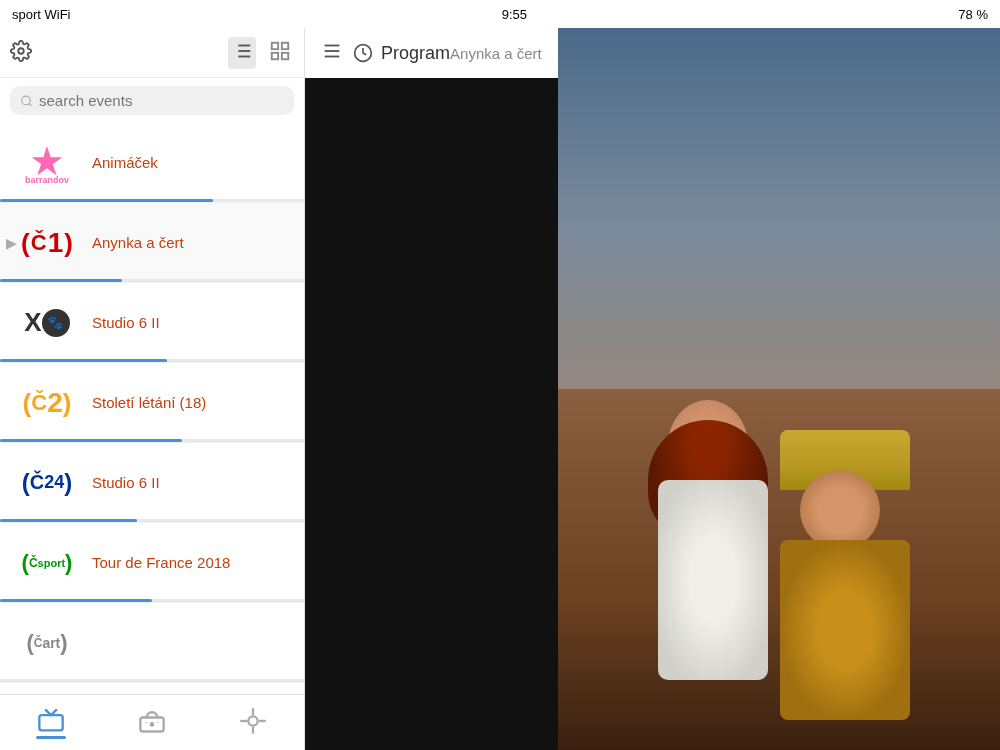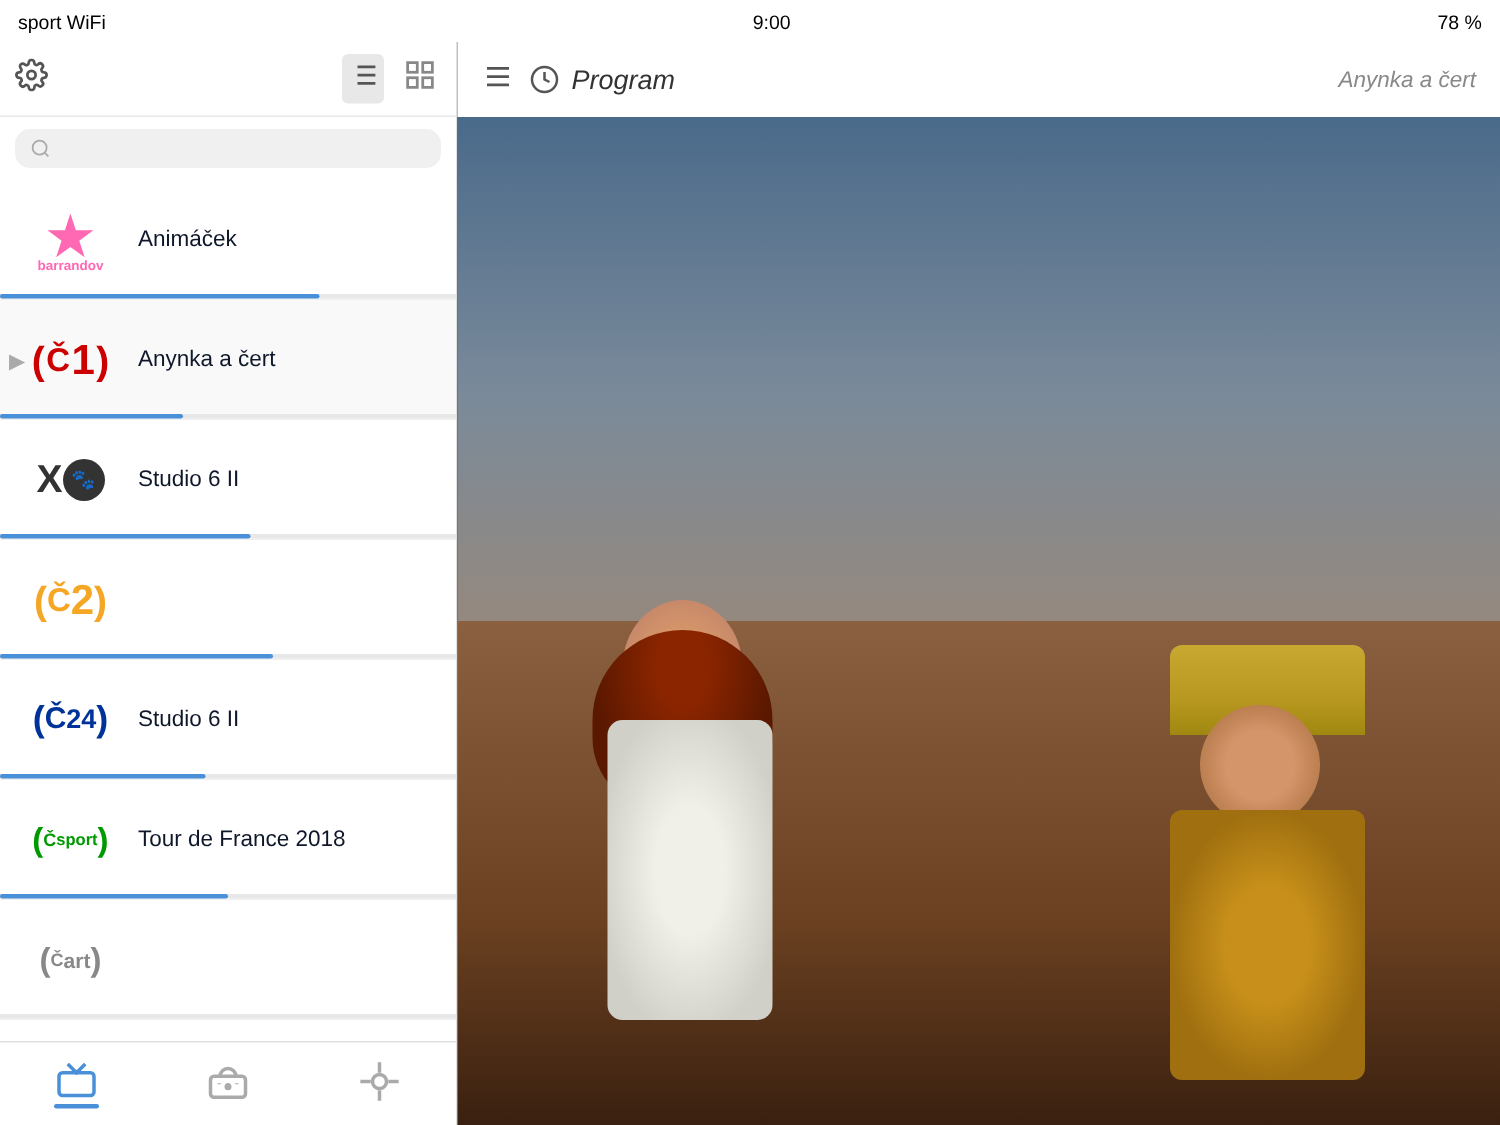--- a/index.html
+++ b/index.html
@@ -95,21 +95,21 @@
     }
     .channel-logo {
       width: 70px;
       display: flex;
       align-items: center;
       justify-content: center;
       flex-shrink: 0;
     }
     .channel-name {
       font-size: 15px;
-      color: #0f172a;
+      color: #c2410c;
       flex: 1;
     }
     .progress-bar-container {
       position: absolute;
       bottom: 0;
       left: 0;
       right: 0;
       height: 3px;
       background: #e8e8e8;
     }
@@ -147,23 +147,22 @@
       height: 3px;
       background: #4a90d9;
       border-radius: 2px;
     }
 
     
     .video-panel {
       flex: 1;
       background: #111;
       display: flex;
-      flex-direction: column;
+      flex-direction: row;
       position: relative;
-      font-style: italic;
     }
 
     
     .video-header {
       display: flex;
       align-items: center;
       justify-content: space-between;
       padding: 10px 16px;
       background: white;
       height: 50px;
@@ -365,21 +364,21 @@
       height: 28px;
     }
   </style>
 </head>
 <body>
 
 <div class="status-bar">
   <div class="status-left">
     <span>sport WiFi</span>
   </div>
-  <div>9:00</div>
+  <div>9:55</div>
   <div class="status-right">
     <span>78 %</span>
   </div>
 </div>
 
 <div class="main-container">
 
   <div class="sidebar">
 
     <div class="toolbar">
@@ -411,20 +410,21 @@
           <rect x="14" y="14" width="7" height="7"></rect>
         </svg>
       </div>
     </div>
 
     <div class="search-bar">
       <svg width="14" height="14" viewBox="0 0 24 24" fill="none" stroke="#aaa" stroke-width="2">
         <circle cx="11" cy="11" r="8"></circle>
         <line x1="21" y1="21" x2="16.65" y2="16.65"></line>
       </svg>
+      <input type="text" style="color: rgb(170, 170, 170);" placeholder="search events">
     </div>
 
     <div class="channel-list">
 
       <div class="channel-item">
         <div class="channel-logo">
           <div style="display:flex; flex-direction:column; align-items:center;">
             <span style="font-size:40px; color:#ff69b4; line-height:1;">★</span>
             <span style="font-size:9px; color:#ff69b4; font-weight:bold; margin-top:-6px;">barrandov</span>
           </div>
@@ -468,20 +468,21 @@
 
       <div class="channel-item">
         <div class="channel-logo">
           <div class="ct2-logo">
             <span class="ct2-bracket">(</span>
             <span class="ct2-num">Č</span>
             <span class="ct2-num" style="font-size:28px;">2</span>
             <span class="ct2-bracket">)</span>
           </div>
         </div>
+        <span class="channel-name">Století létání (18)</span>
         <div class="progress-bar-container">
           <div class="progress-bar-fill" style="width:60%"></div>
         </div>
       </div>
 
       <div class="channel-item">
         <div class="channel-logo">
           <div class="ct24-logo">
             <span class="ct24-bracket" style="color:#003399; font-size:24px; font-weight:bold;">(</span>
             <span style="color:#003399; font-size:20px; font-weight:bold;">Č</span>

